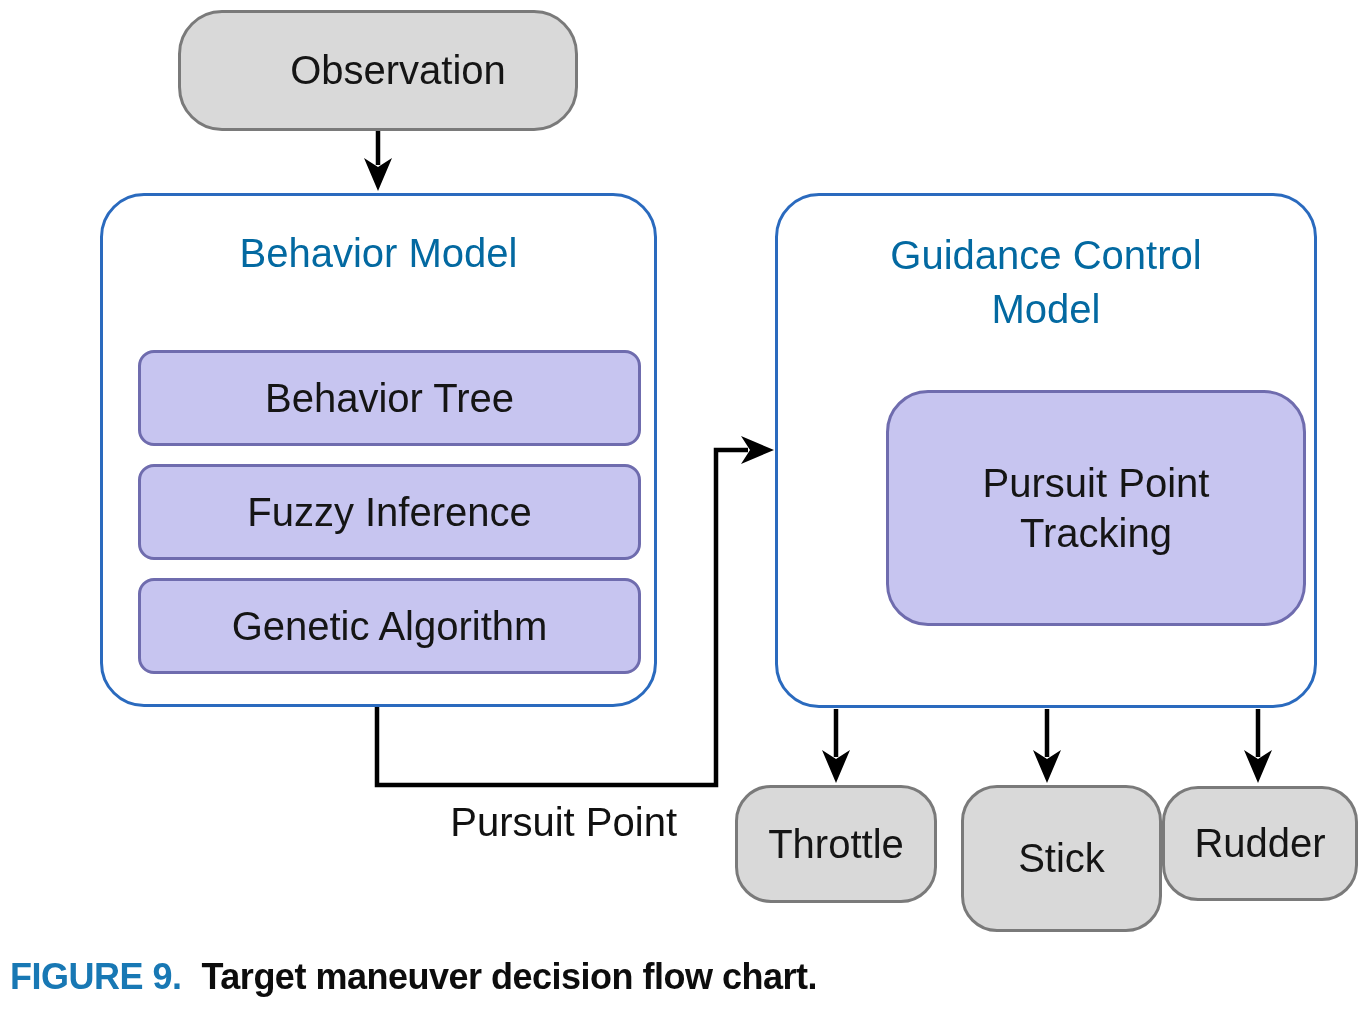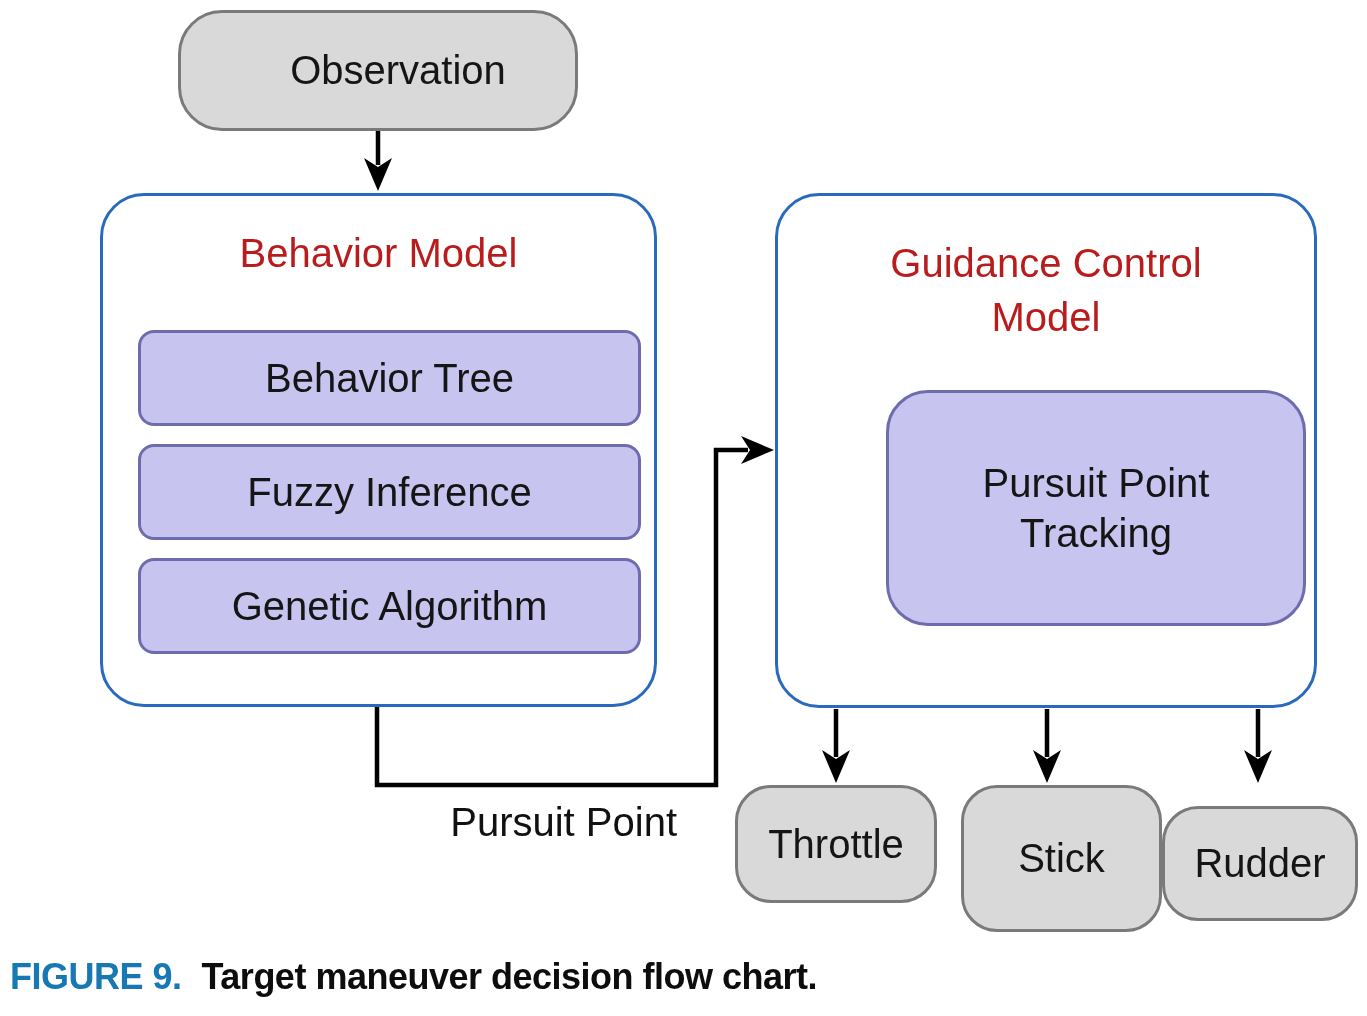--- a/index.html
+++ b/index.html
@@ -22,31 +22,31 @@
   }
   
   .container-box{
     background:#ffffff;
     border:3px solid #2a6abe;
     border-radius:44px;
   }
   .container-title{
     position:absolute;left:0;right:0;
     text-align:center;
-    font-size:40px;line-height:1.35;color:#b91c1c;
+    font-size:40px;line-height:1.35;color:#0369a1;
   }
   
   .module{
     background:#c7c5f0;
     border:3px solid #6f6cae;
     display:flex;align-items:center;justify-content:center;
     text-align:center;
     font-size:40px;color:#151515;
   }
-  .module.small-radius{border-radius:16px;}
+  .module.small-radius{border-radius:16px;margin-top:20px;}
   .module.big-radius{border-radius:42px;margin-left:40px;}
   .module .wrap-narrow{width:300px;line-height:1.25;}
   .connector-label{
     font-size:40px;color:#111111;text-align:right;
   }
   svg{display:block;}
   .caption{
     position:absolute;left:10px;top:956px;
     font-size:36px;font-weight:700;letter-spacing:-0.5px;
     white-space:nowrap;
@@ -99,36 +99,36 @@
     <div class="abs module small-radius" style="left:35px;top:248px;width:503px;height:96px;">
       <span>Fuzzy Inference</span>
     </div>
     <div class="abs module small-radius" style="left:35px;top:362px;width:503px;height:96px;">
       <span>Genetic Algorithm</span>
     </div>
   </div>
 
   <div class="abs container-box" style="left:775px;top:193px;width:542px;height:515px;">
     <div class="container-title" style="top:28px;">
-      <div style="width:380px;margin:12px auto;">Guidance Control Model</div>
+      <div style="width:380px;margin:4px auto;">Guidance Control Model</div>
     </div>
     <div class="abs module big-radius" style="left:68px;top:194px;width:420px;height:236px;">
       <span class="wrap-narrow">Pursuit Point Tracking</span>
     </div>
   </div>
 
   <div class="abs connector-label" style="left:337px;top:800px;width:340px;">Pursuit Point</div>
 
   <div class="abs terminal" style="left:735px;top:785px;width:202px;height:118px;border-radius:36px;">
     <span>Throttle</span>
   </div>
   <div class="abs terminal" style="left:961px;top:785px;width:201px;height:147px;border-radius:36px;">
     <span>Stick</span>
   </div>
-  <div class="abs terminal" style="left:1162px;top:806px;width:196px;height:115px;border-radius:36px;">
+  <div class="abs terminal" style="left:1162px;top:786px;width:196px;height:115px;border-radius:36px;">
     <span>Rudder</span>
   </div>
 
   <div class="caption">
     <span class="fig-label">FIGURE 9.</span><span class="fig-text">Target maneuver decision flow chart.</span>
   </div>
 
 </div>
 
 </body></html>

